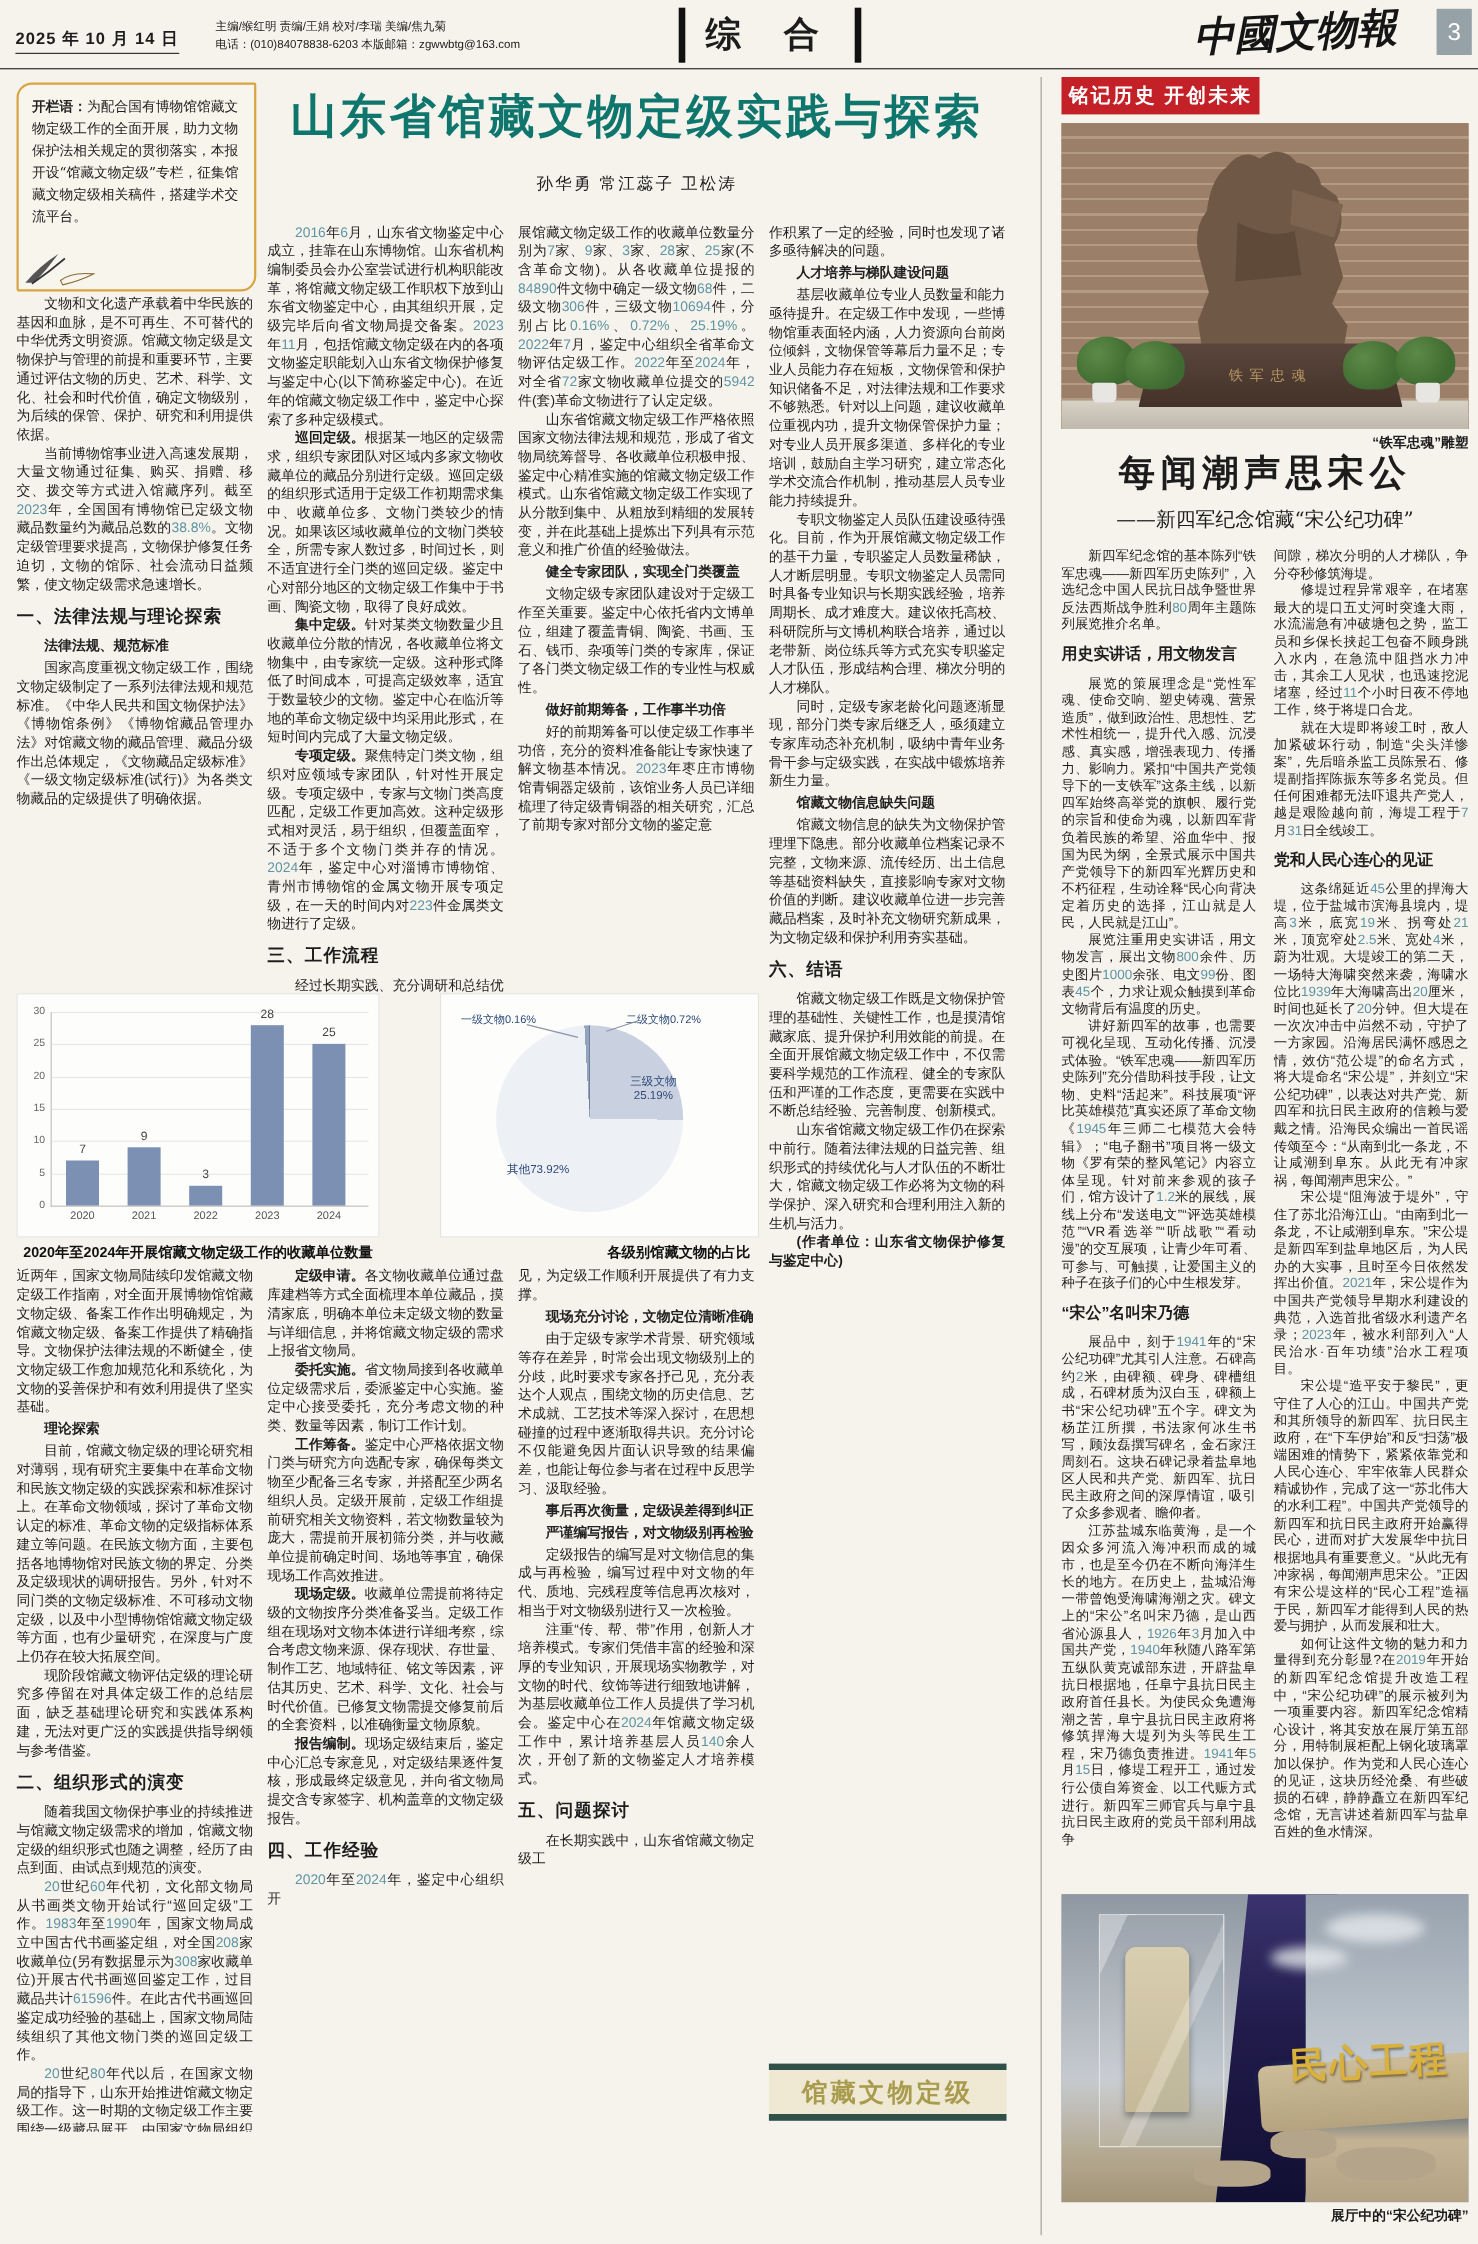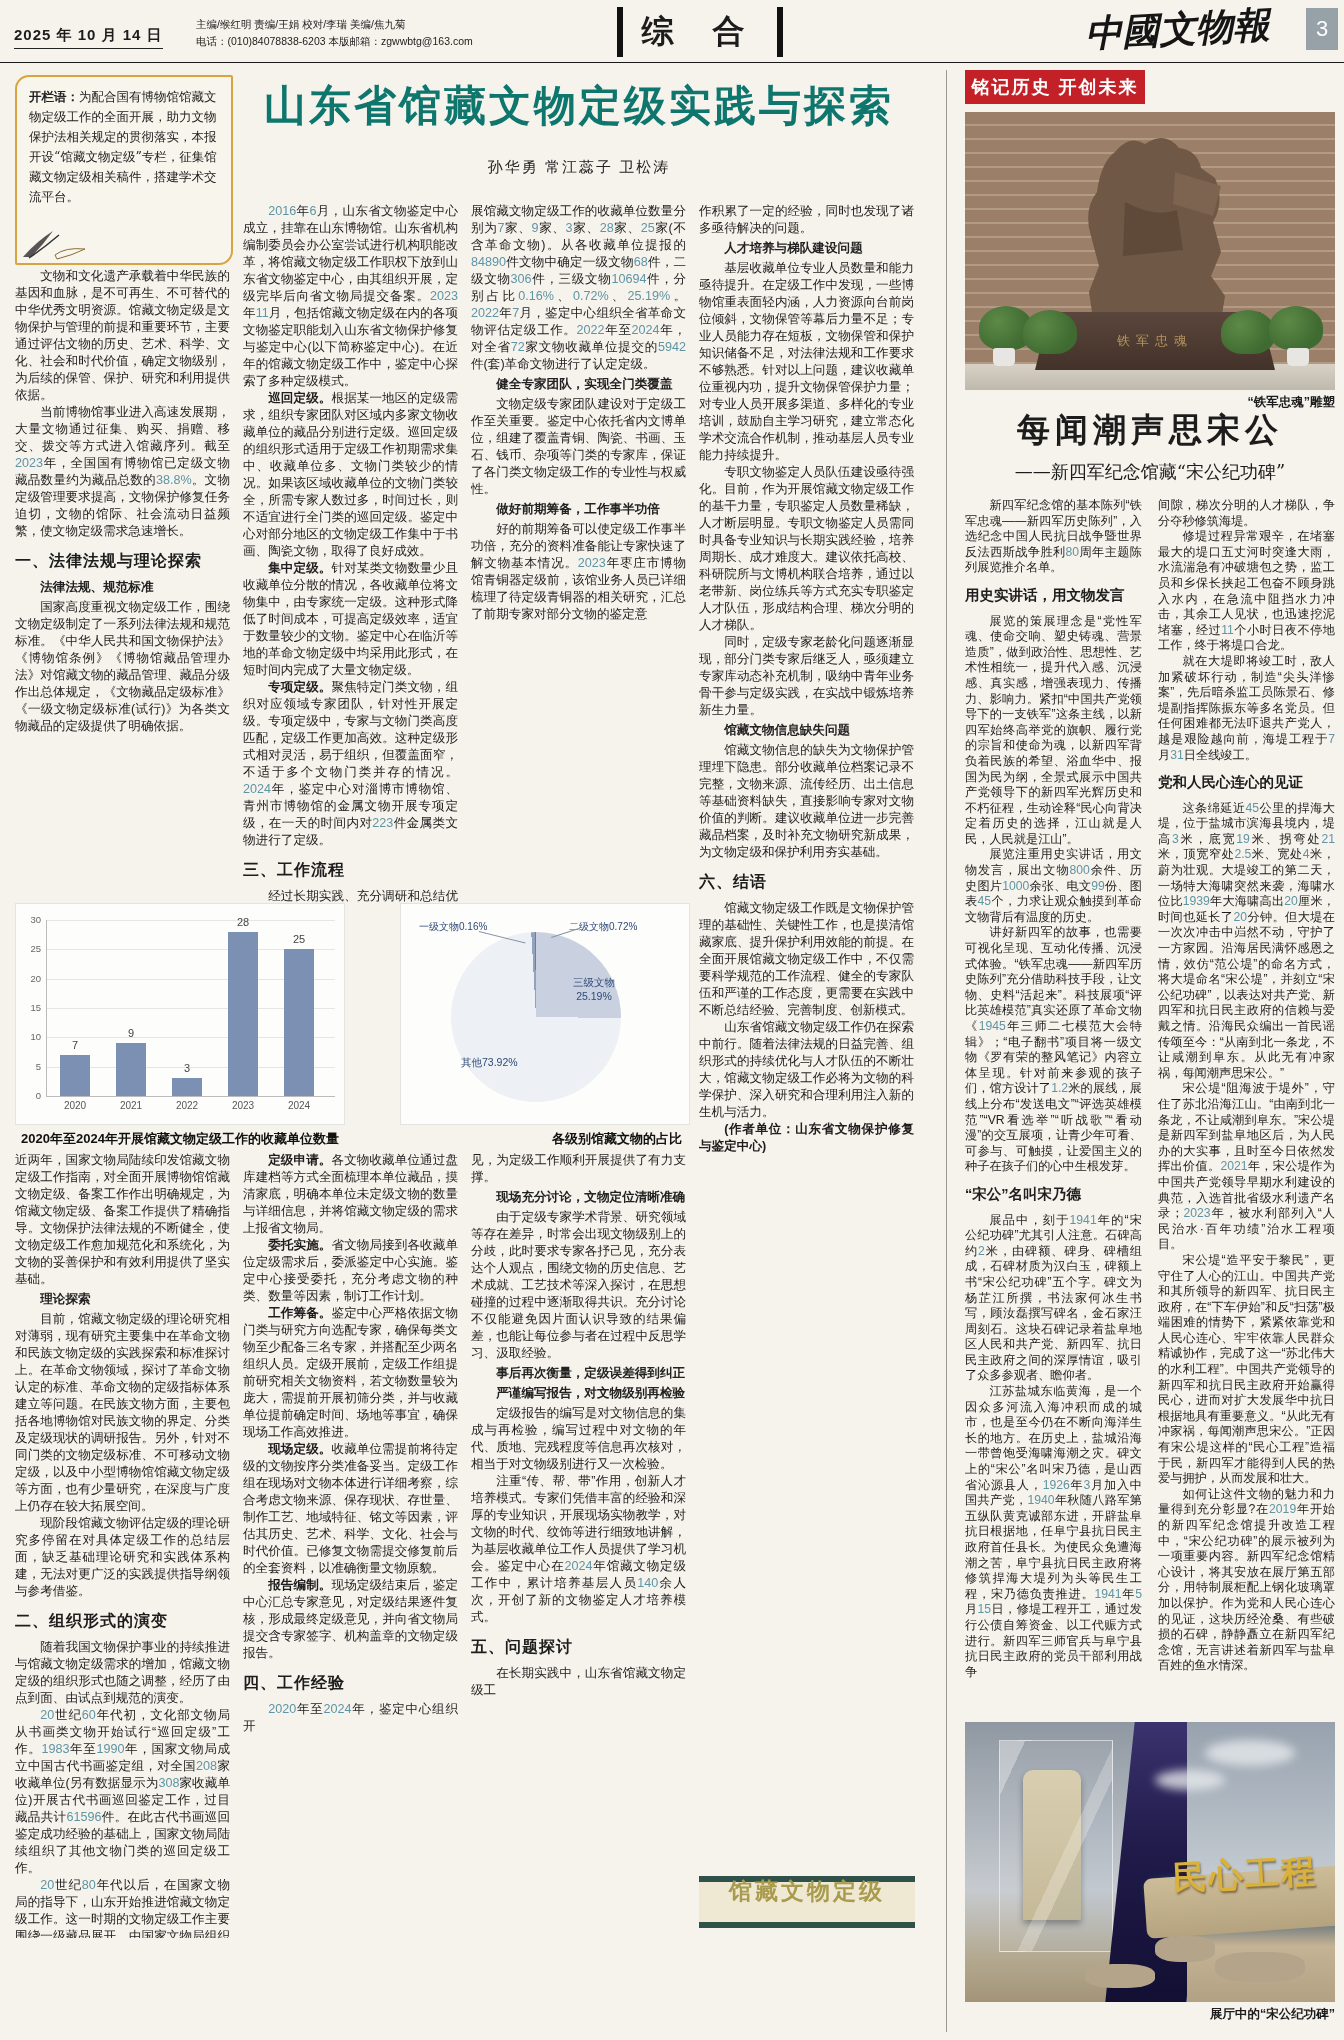--- a/index.html
+++ b/index.html
@@ -79,21 +79,21 @@
   #p2-glass{position:absolute;left:34px;top:18px;width:112px;height:210px;background:linear-gradient(115deg,rgba(255,255,255,.38) 0 12%,rgba(255,255,255,.06) 12% 55%,rgba(255,255,255,.28) 55% 62%,rgba(160,190,210,.12) 62%);border:1px solid rgba(255,255,255,.55);}
   #p2-mid{position:absolute;left:42%;top:0;width:22%;height:100%;background:linear-gradient(180deg,#3a336e,#201b4a 45%,#120f33);transform:skewX(-6deg);}
   #p2-glow{position:absolute;left:50%;top:58%;width:40px;height:16px;background:#27c0c6;border-radius:50%;filter:blur(6px);}
   #p2-skyR{position:absolute;right:0;top:0;width:40%;height:100%;background:linear-gradient(180deg,#97a2ae,#c3cad1 55%,#5c6d7b 70%,#c4b394 80%,#b3a183);}
   .cloud{position:absolute;background:#e6e9ec;border-radius:50%;filter:blur(5px);opacity:.8;}
   #p2-dike{position:absolute;right:-10px;top:150px;width:200px;height:60px;background:linear-gradient(180deg,#cdbc98,#b5a380);transform:rotate(-4deg);border-radius:8px;}
   #p2-gold{position:absolute;right:18px;top:130px;font-size:34px;font-weight:bold;color:#d9b13b;text-shadow:1px 2px 2px rgba(60,40,0,.5);letter-spacing:2px;transform:rotate(-3deg);font-family:"DejaVu Serif",serif;}
   .rock{position:absolute;background:#b4a489;border-radius:40%;}
   #photo2-caption{left:965px;top:2006px;width:370px;text-align:right;font-size:12.5px;font-weight:bold;}
   
-  #logo-banner{left:699px;top:1876px;width:216px;height:52px;background:linear-gradient(180deg,#30504a 0 6px,#efe9d4 6px 46px,#30504a 46px);display:flex;justify-content:center;}
+  #logo-banner{left:699px;top:1876px;width:216px;height:52px;background:linear-gradient(180deg,#30504a 0 6px,#efe9d4 6px 46px,#30504a 46px);display:flex;align-items:center;justify-content:center;}
   #logo-banner span{font-size:23px;font-weight:bold;color:#a99b4d;letter-spacing:3px;font-family:"DejaVu Serif",serif;}
 </style>
 </head>
 <body>
 
 <div class="abs" id="hdr-date">2025 年 10 月 14 日</div>
 <div class="abs" id="hdr-staff">
   <div>主编/缑红明 责编/王娟 校对/李瑞 美编/焦九菊</div>
   <div>电话：(010)84078838-6203 本版邮箱：zgwwbtg@163.com</div>
 </div>
@@ -147,20 +147,21 @@
     <div class="p"><span class="lead">定级申请。</span>各文物收藏单位通过盘库建档等方式全面梳理本单位藏品，摸清家底，明确本单位未定级文物的数量与详细信息，并将馆藏文物定级的需求上报省文物局。</div>
     <div class="p"><span class="lead">委托实施。</span>省文物局接到各收藏单位定级需求后，委派鉴定中心实施。鉴定中心接受委托，充分考虑文物的种类、数量等因素，制订工作计划。</div>
     <div class="p"><span class="lead">工作筹备。</span>鉴定中心严格依据文物门类与研究方向选配专家，确保每类文物至少配备三名专家，并搭配至少两名组织人员。定级开展前，定级工作组提前研究相关文物资料，若文物数量较为庞大，需提前开展初筛分类，并与收藏单位提前确定时间、场地等事宜，确保现场工作高效推进。</div>
     <div class="p"><span class="lead">现场定级。</span>收藏单位需提前将待定级的文物按序分类准备妥当。定级工作组在现场对文物本体进行详细考察，综合考虑文物来源、保存现状、存世量、制作工艺、地域特征、铭文等因素，评估其历史、艺术、科学、文化、社会与时代价值。已修复文物需提交修复前后的全套资料，以准确衡量文物原貌。</div>
     <div class="p"><span class="lead">报告编制。</span>现场定级结束后，鉴定中心汇总专家意见，对定级结果逐件复核，形成最终定级意见，并向省文物局提交含专家签字、机构盖章的文物定级报告。</div>
     <div class="h">四、工作经验</div>
     <div class="p"><span class="num">2020</span>年至<span class="num">2024</span>年，鉴定中心组织开</div>
   </div>
 <div class="abs colseg" id="c3a">
     <div class="pc">展馆藏文物定级工作的收藏单位数量分别为<span class="num">7</span>家、<span class="num">9</span>家、<span class="num">3</span>家、<span class="num">28</span>家、<span class="num">25</span>家(不含革命文物)。从各收藏单位提报的<span class="num">84890</span>件文物中确定一级文物<span class="num">68</span>件，二级文物<span class="num">306</span>件，三级文物<span class="num">10694</span>件，分别占比<span class="num">0.16%</span>、<span class="num">0.72%</span>、<span class="num">25.19%</span>。<span class="num">2022</span>年<span class="num">7</span>月，鉴定中心组织全省革命文物评估定级工作。<span class="num">2022</span>年至<span class="num">2024</span>年，对全省<span class="num">72</span>家文物收藏单位提交的<span class="num">5942</span>件(套)革命文物进行了认定定级。</div>
+    <div class="p">山东省馆藏文物定级工作严格依照国家文物法律法规和规范，形成了省文物局统筹督导、各收藏单位积极申报、鉴定中心精准实施的馆藏文物定级工作模式。山东省馆藏文物定级工作实现了从分散到集中、从粗放到精细的发展转变，并在此基础上提炼出下列具有示范意义和推广价值的经验做法。</div>
     <div class="s">健全专家团队，实现全门类覆盖</div>
     <div class="p">文物定级专家团队建设对于定级工作至关重要。鉴定中心依托省内文博单位，组建了覆盖青铜、陶瓷、书画、玉石、钱币、杂项等门类的专家库，保证了各门类文物定级工作的专业性与权威性。</div>
     <div class="s">做好前期筹备，工作事半功倍</div>
     <div class="p">好的前期筹备可以使定级工作事半功倍，充分的资料准备能让专家快速了解文物基本情况。<span class="num">2023</span>年枣庄市博物馆青铜器定级前，该馆业务人员已详细梳理了待定级青铜器的相关研究，汇总了前期专家对部分文物的鉴定意</div>
   </div>
 <div class="abs colseg" id="c3b">
     <div class="pc">见，为定级工作顺利开展提供了有力支撑。</div>
     <div class="s">现场充分讨论，文物定位清晰准确</div>
     <div class="p">由于定级专家学术背景、研究领域等存在差异，时常会出现文物级别上的分歧，此时要求专家各抒己见，充分表达个人观点，围绕文物的历史信息、艺术成就、工艺技术等深入探讨，在思想碰撞的过程中逐渐取得共识。充分讨论不仅能避免因片面认识导致的结果偏差，也能让每位参与者在过程中反思学习、汲取经验。</div>
     <div class="s">事后再次衡量，定级误差得到纠正</div>

